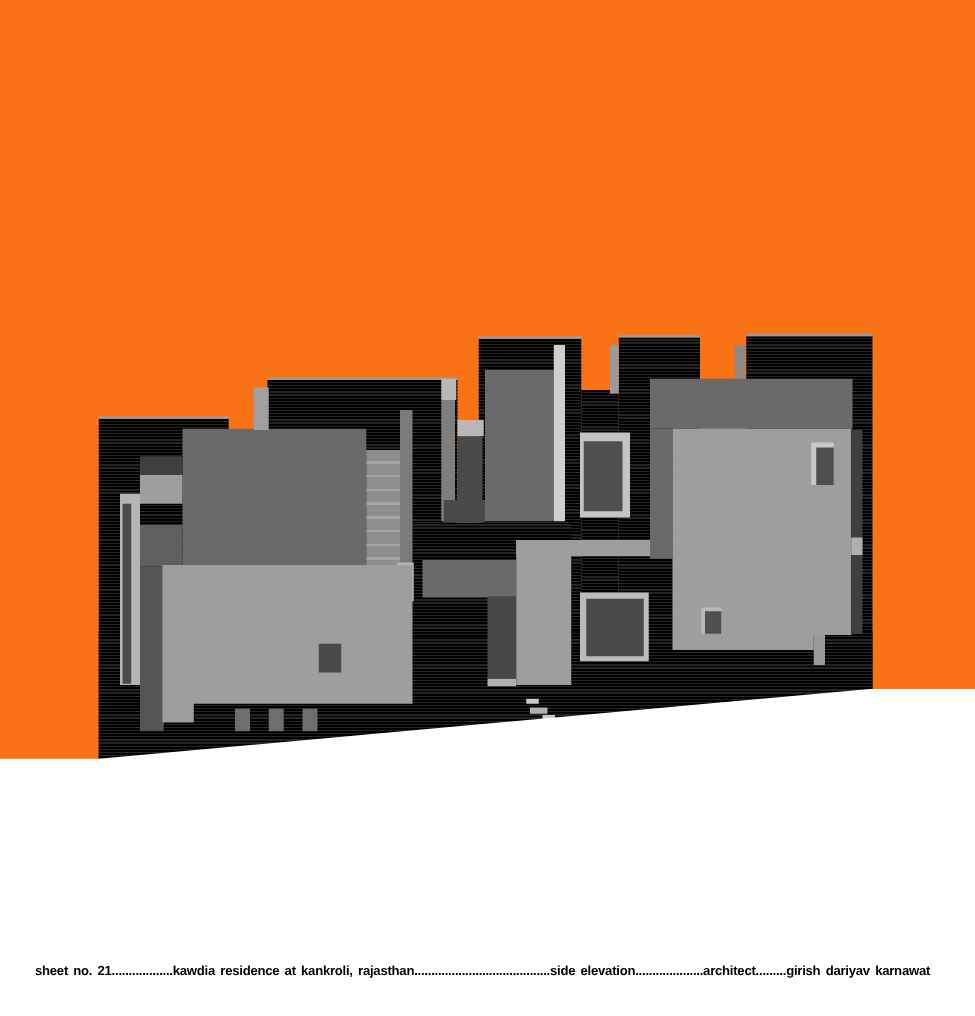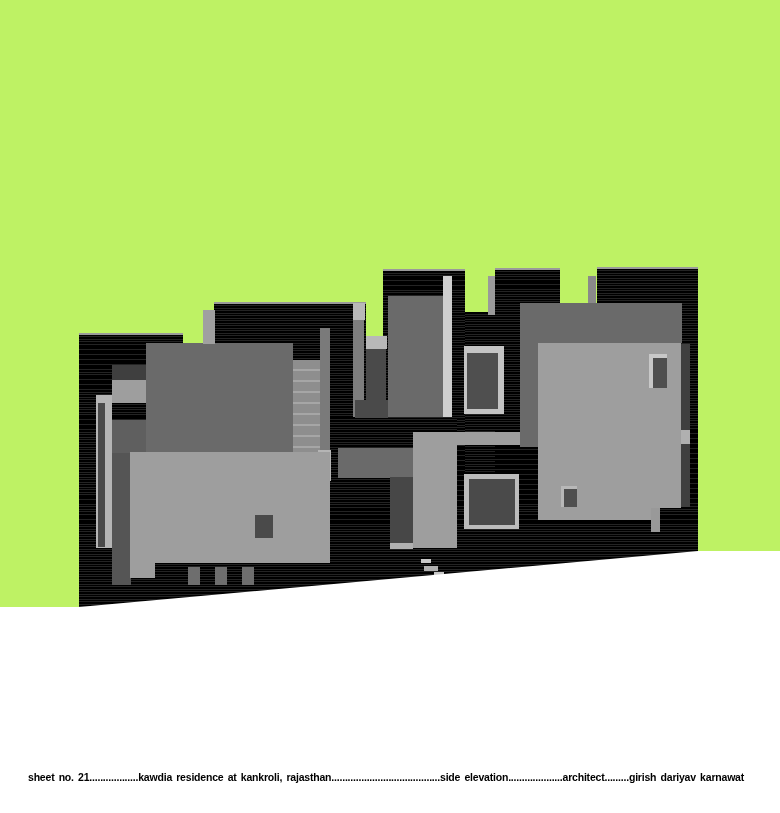--- a/index.html
+++ b/index.html
@@ -1,17 +1,17 @@
 <!DOCTYPE html>
 <html><head>
 <meta charset="utf-8">
 <style>
   html,body{margin:0;padding:0;background:#000;}
   .stage{
-    position:relative;width:780px;height:813px;background:#bef264;
+    position:relative;width:780px;height:813px;background:#f97316;
     overflow:hidden;font-family:"Liberation Sans",sans-serif;
   }
   #shapes{position:absolute;inset:0;}
   .shp{position:absolute;}
   .hatch{
     background:repeating-linear-gradient(to bottom,
       #000 0px,#000 1.5px,#242424 1.5px,#242424 2.5px);
   }
   .stairs{
     background:repeating-linear-gradient(to bottom,

